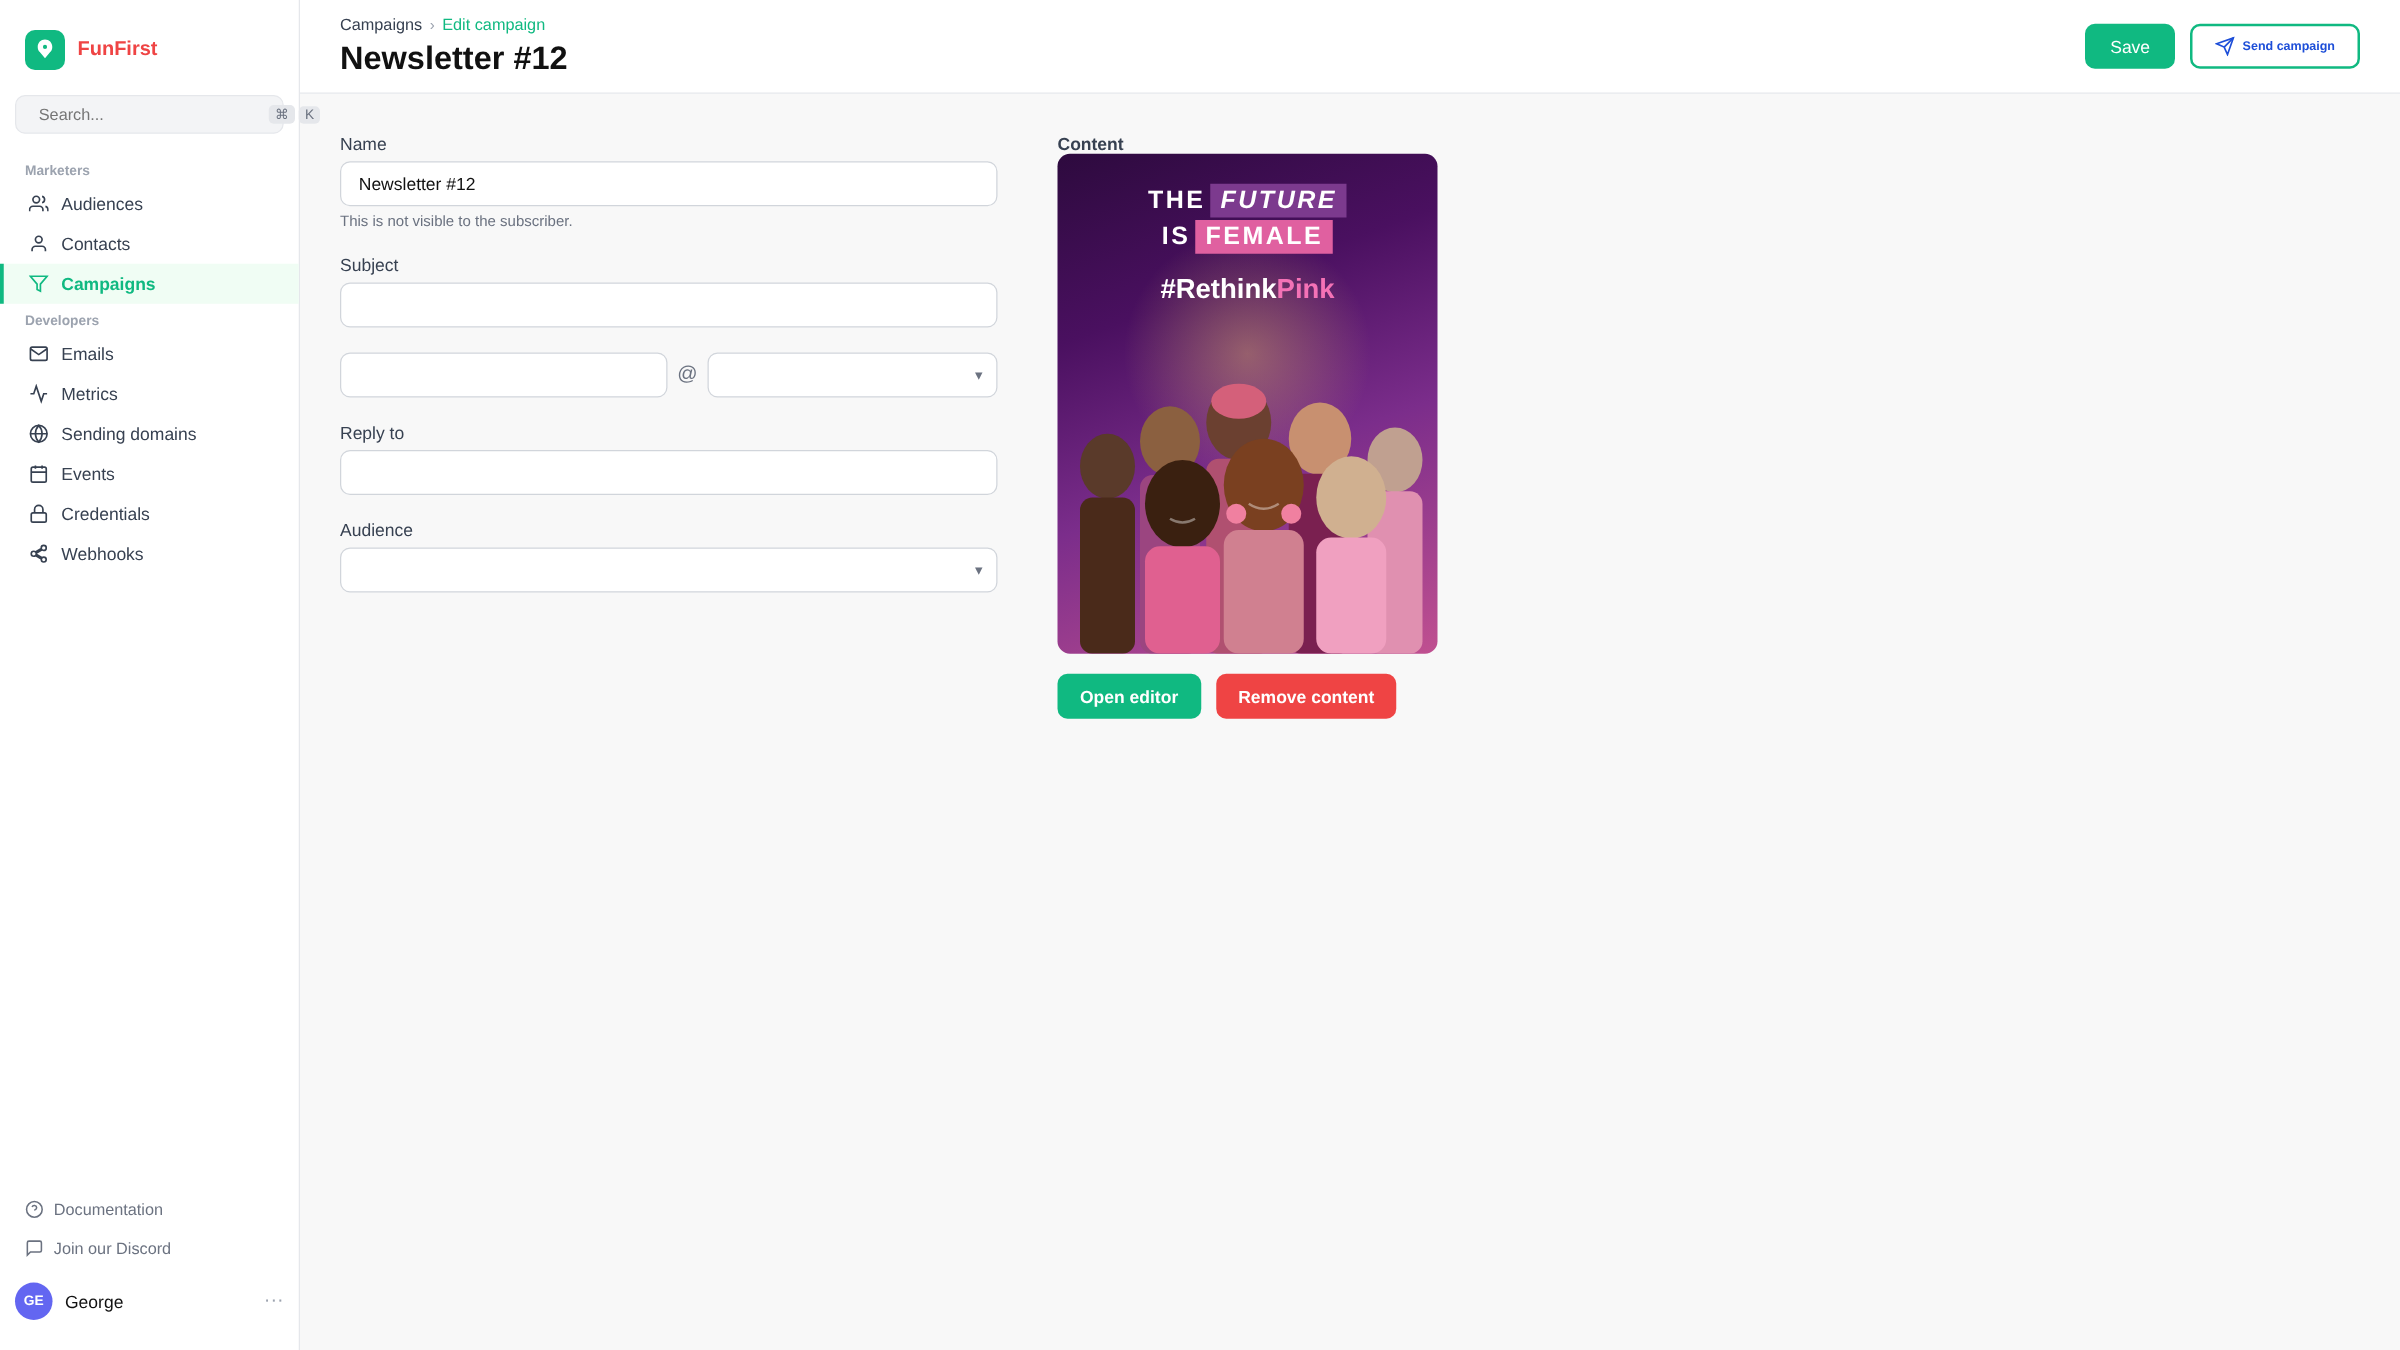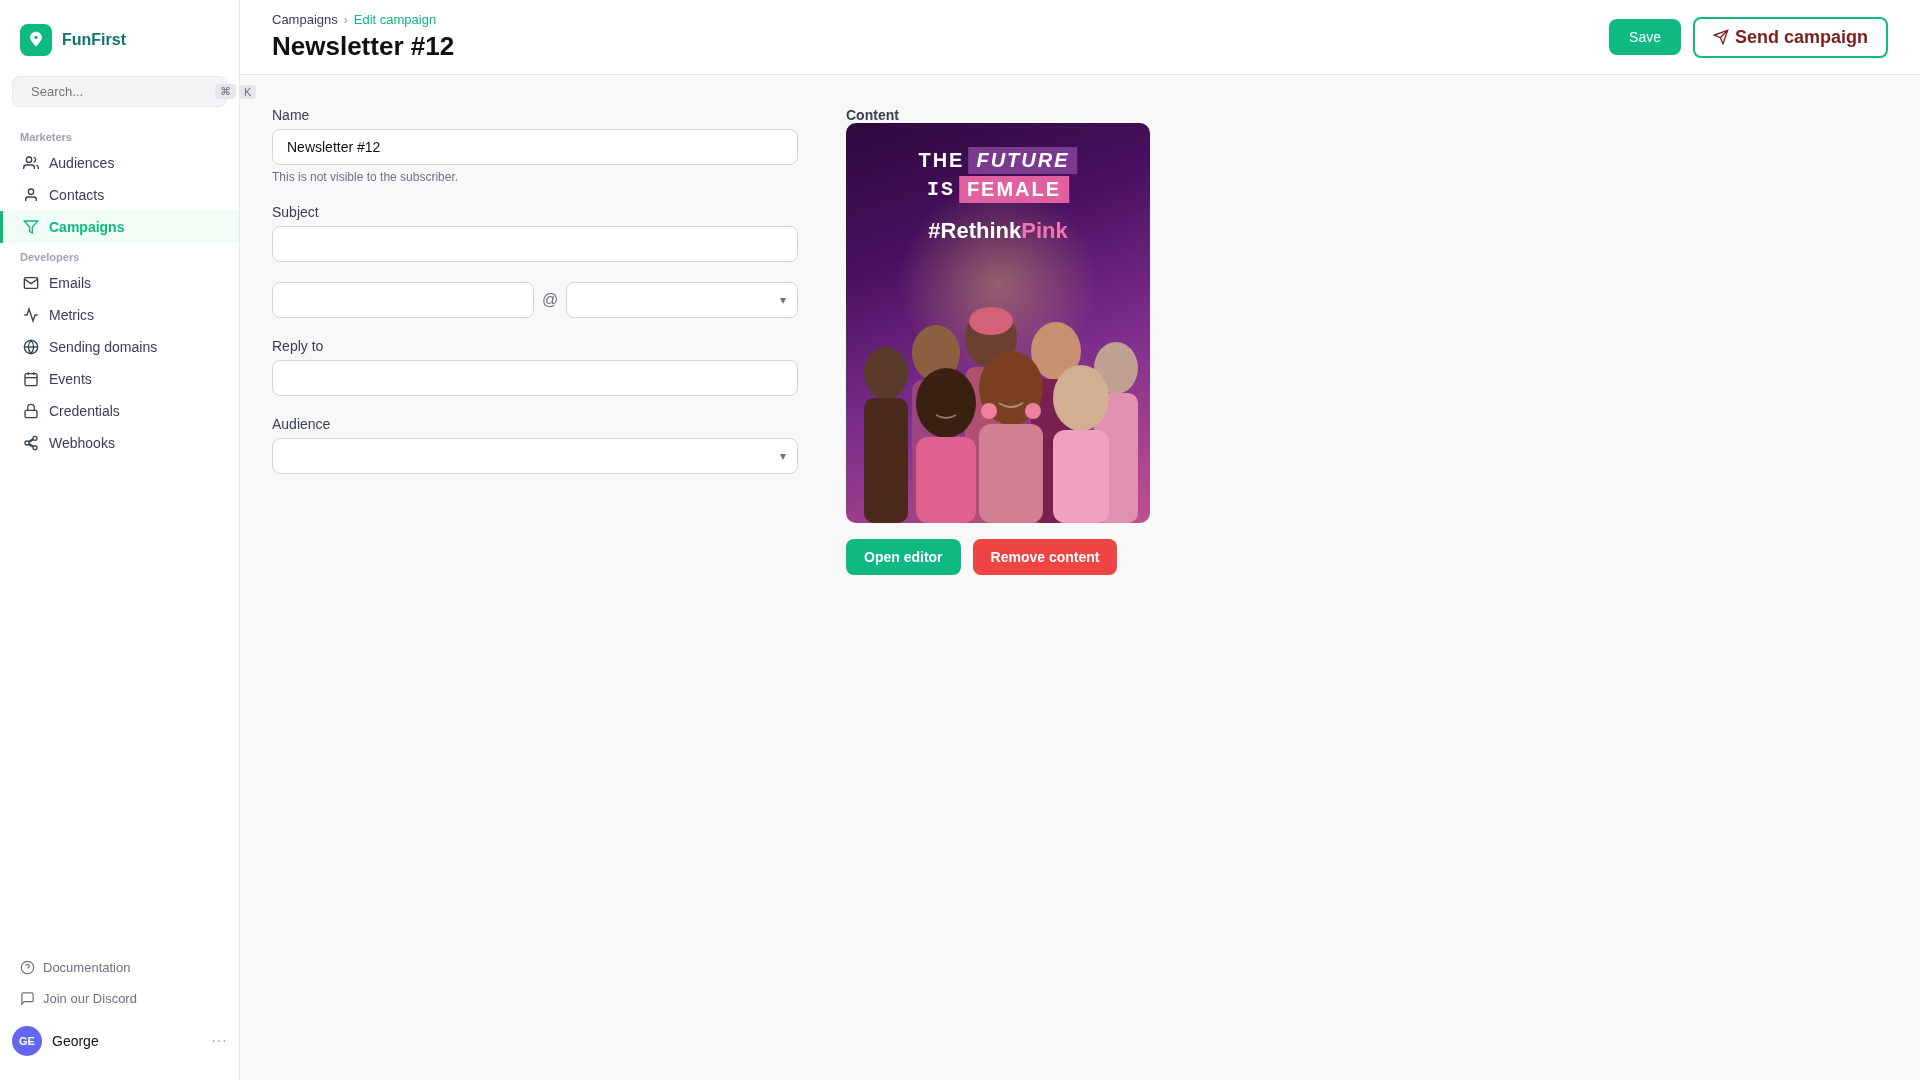--- a/index.html
+++ b/index.html
@@ -27,21 +27,21 @@
       background: #10b981;
       border-radius: 8px;
       display: flex;
       align-items: center;
       justify-content: center;
     }
     .logo-icon svg { width: 20px; height: 20px; }
     .logo-name {
       font-weight: 700;
       font-size: 16px;
-      color: #0f766e;
+      color: #ef4444;
     }
     .search-bar {
       margin: 0 12px 16px;
       display: flex;
       align-items: center;
       gap: 8px;
       background: #f3f4f6;
       border: 1px solid #e5e7eb;
       border-radius: 8px;
       padding: 7px 10px;
@@ -156,25 +156,25 @@
       color: #fff;
       border: none;
       border-radius: 8px;
       padding: 10px 20px;
       font-size: 14px;
       font-weight: 400;
       cursor: pointer;
     }
     .btn-send {
       background: transparent;
-      color: #7f1d1d;
+      color: #1d4ed8;
       border: 2px solid #10b981;
       border-radius: 8px;
       padding: 8px 18px;
-      font-size: 18px;
+      font-size: 10px;
       font-weight: 600;
       cursor: pointer;
       display: flex;
       align-items: center;
       gap: 6px;
     }
 
     .content-area {
       flex: 1;
       overflow-y: auto;
@@ -335,21 +335,20 @@
       display: flex;
       align-items: center;
       justify-content: center;
       gap: 4px;
     }
     .word-is {
       font-size: 20px;
       font-weight: 700;
       color: #fff;
       letter-spacing: 2px;
-      font-family: Liberation Mono, monospace;
     }
     .word-female {
       font-size: 20px;
       font-weight: 700;
       color: #fff;
       background: #e060a0;
       padding: 2px 8px;
       letter-spacing: 2px;
     }
     .hashtag-line {

